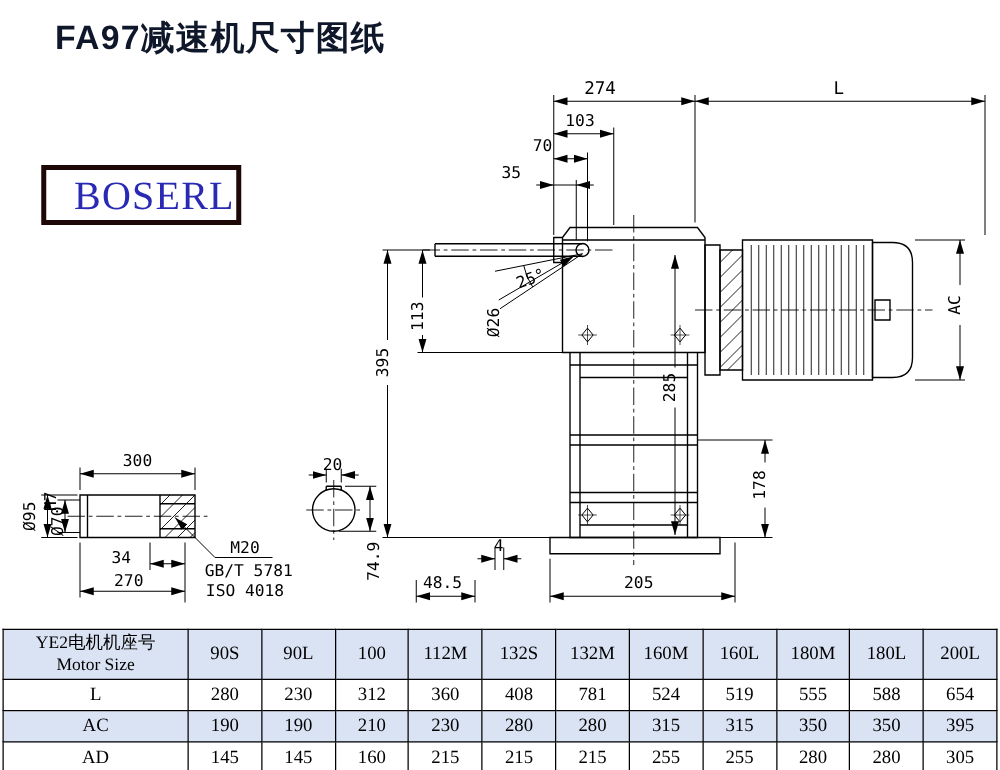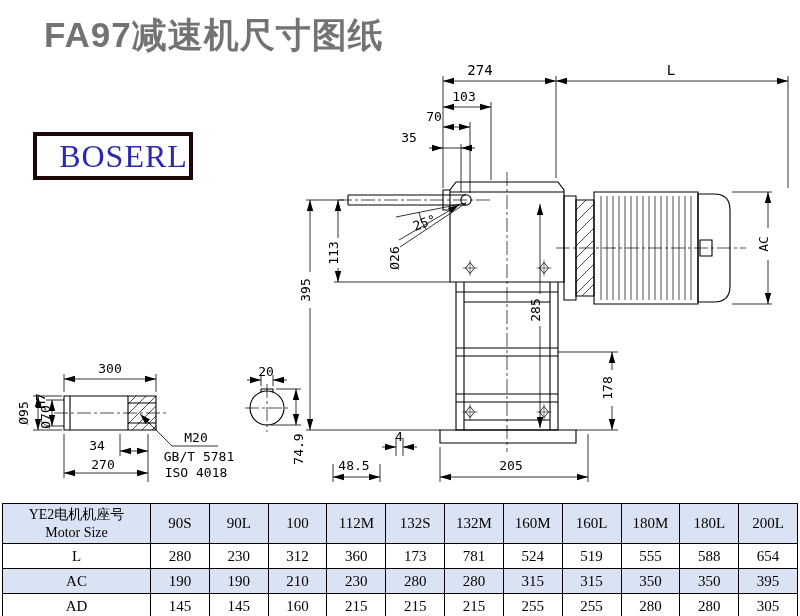--- a/index.html
+++ b/index.html
@@ -1,19 +1,19 @@
 <!DOCTYPE html>
 <html><head>
 <meta charset="utf-8">
 <style>
   * { margin:0; padding:0; box-sizing:border-box; }
   html,body { width:800px; height:616px; }
   body { background:#fff; font-family:"Liberation Sans",sans-serif; position:relative; overflow:hidden; }
   .page { position:relative; width:800px; height:616px; background:#fff; }
-  .title { position:absolute; left:44px; top:12px; font-size:35px; font-weight:bold; color:#737373;
+  .title { position:absolute; left:44px; top:12px; font-size:27px; font-weight:bold; color:#0f172a;
            letter-spacing:1px; font-family:"Liberation Sans","DejaVu Sans",sans-serif; }
   .logo-box { position:absolute; left:33px; top:132px; width:160px; height:48px;
               border:4px solid #1e0707; background:#fff; display:flex; align-items:center; justify-content:center;
               font-family:"Liberation Serif","DejaVu Serif",serif; font-size:32px; color:#2929b4; letter-spacing:1px;padding-left:21px; }
   svg.drawing { position:absolute; left:0; top:0; }
   svg .geo { stroke:#000; fill:none; stroke-width:1.1; }
   svg .dim { stroke:#000; fill:none; stroke-width:0.8; }
   svg .cl  { stroke:#000; fill:none; stroke-width:0.7; stroke-dasharray:14 3 3 3; }
   svg .h   { stroke:#000; fill:none; stroke-width:0.7; }
   svg text { font-family:"DejaVu Sans Mono",monospace; font-size:13px; fill:#000; stroke:none; text-anchor:middle; }
@@ -185,21 +185,21 @@
         <th>180M</th>
         <th>180L</th>
         <th>200L</th>
       </tr>
       <tr class="data-row">
         <td class="first-col">L</td>
         <td>280</td>
         <td>230</td>
         <td>312</td>
         <td>360</td>
-        <td>173</td>
+        <td>408</td>
         <td>781</td>
         <td>524</td>
         <td>519</td>
         <td>555</td>
         <td>588</td>
         <td>654</td>
       </tr>
       <tr class="data-row band">
         <td class="first-col">AC</td>
         <td>190</td>

